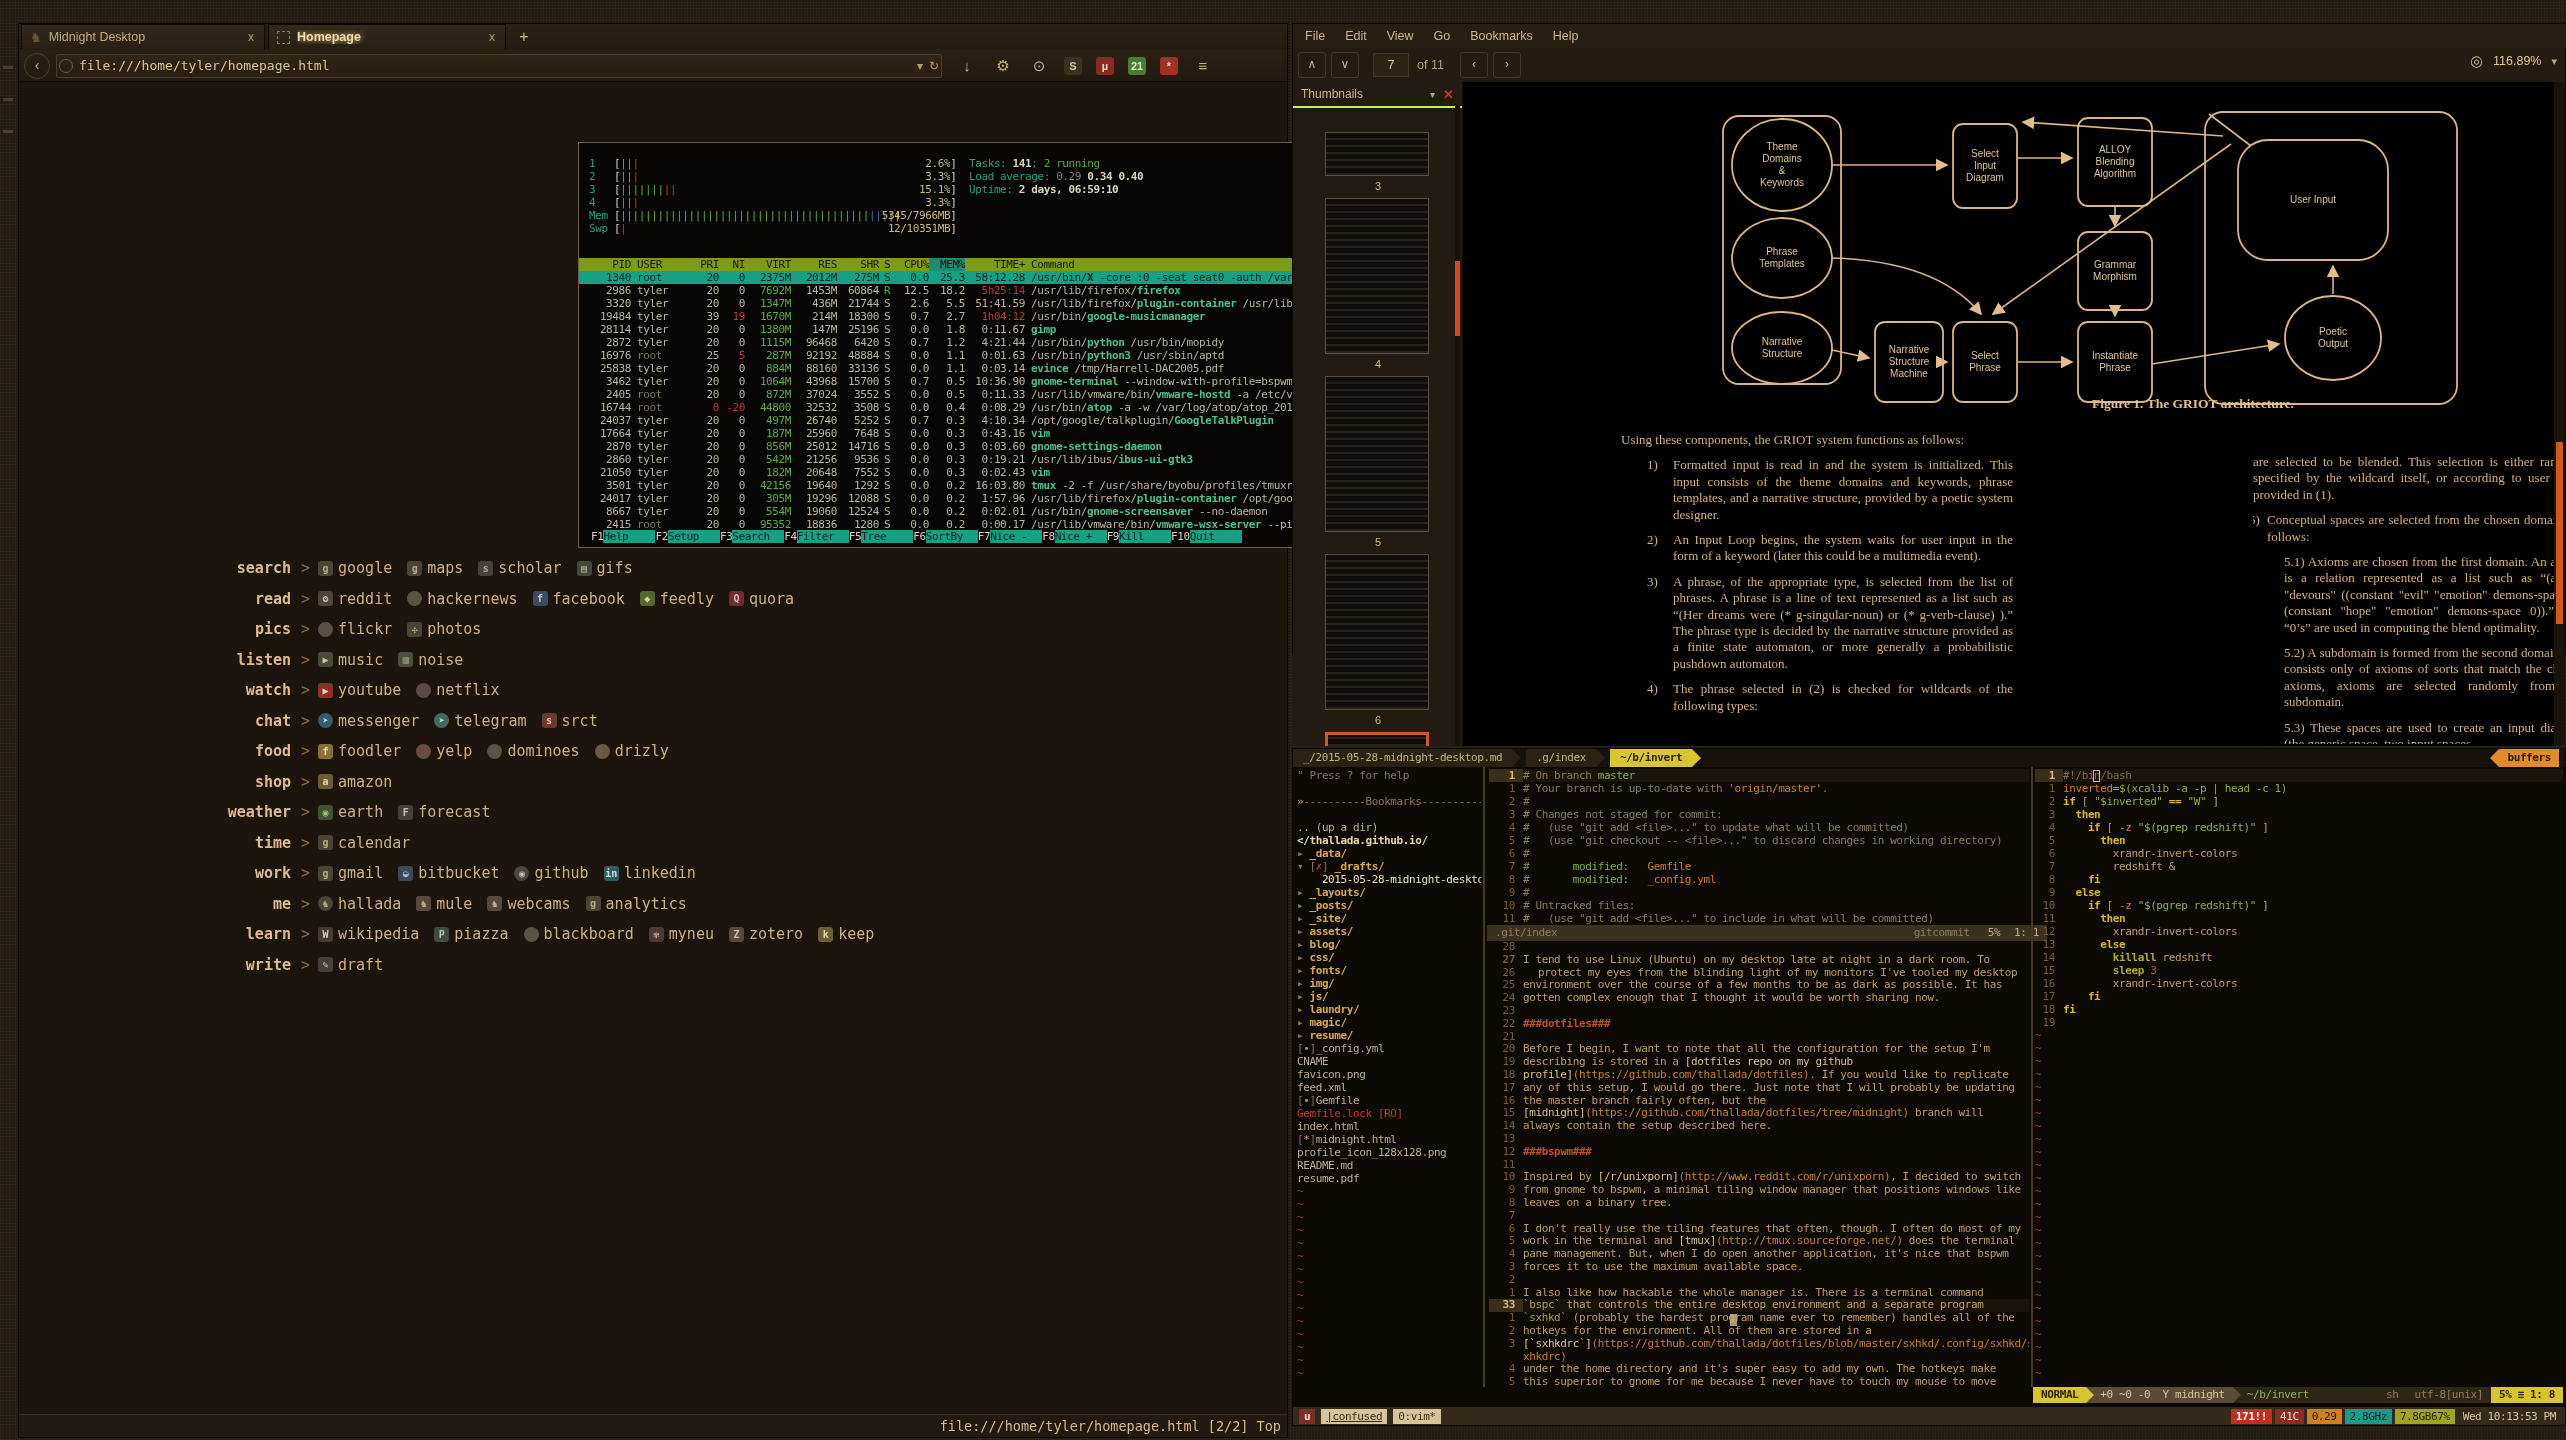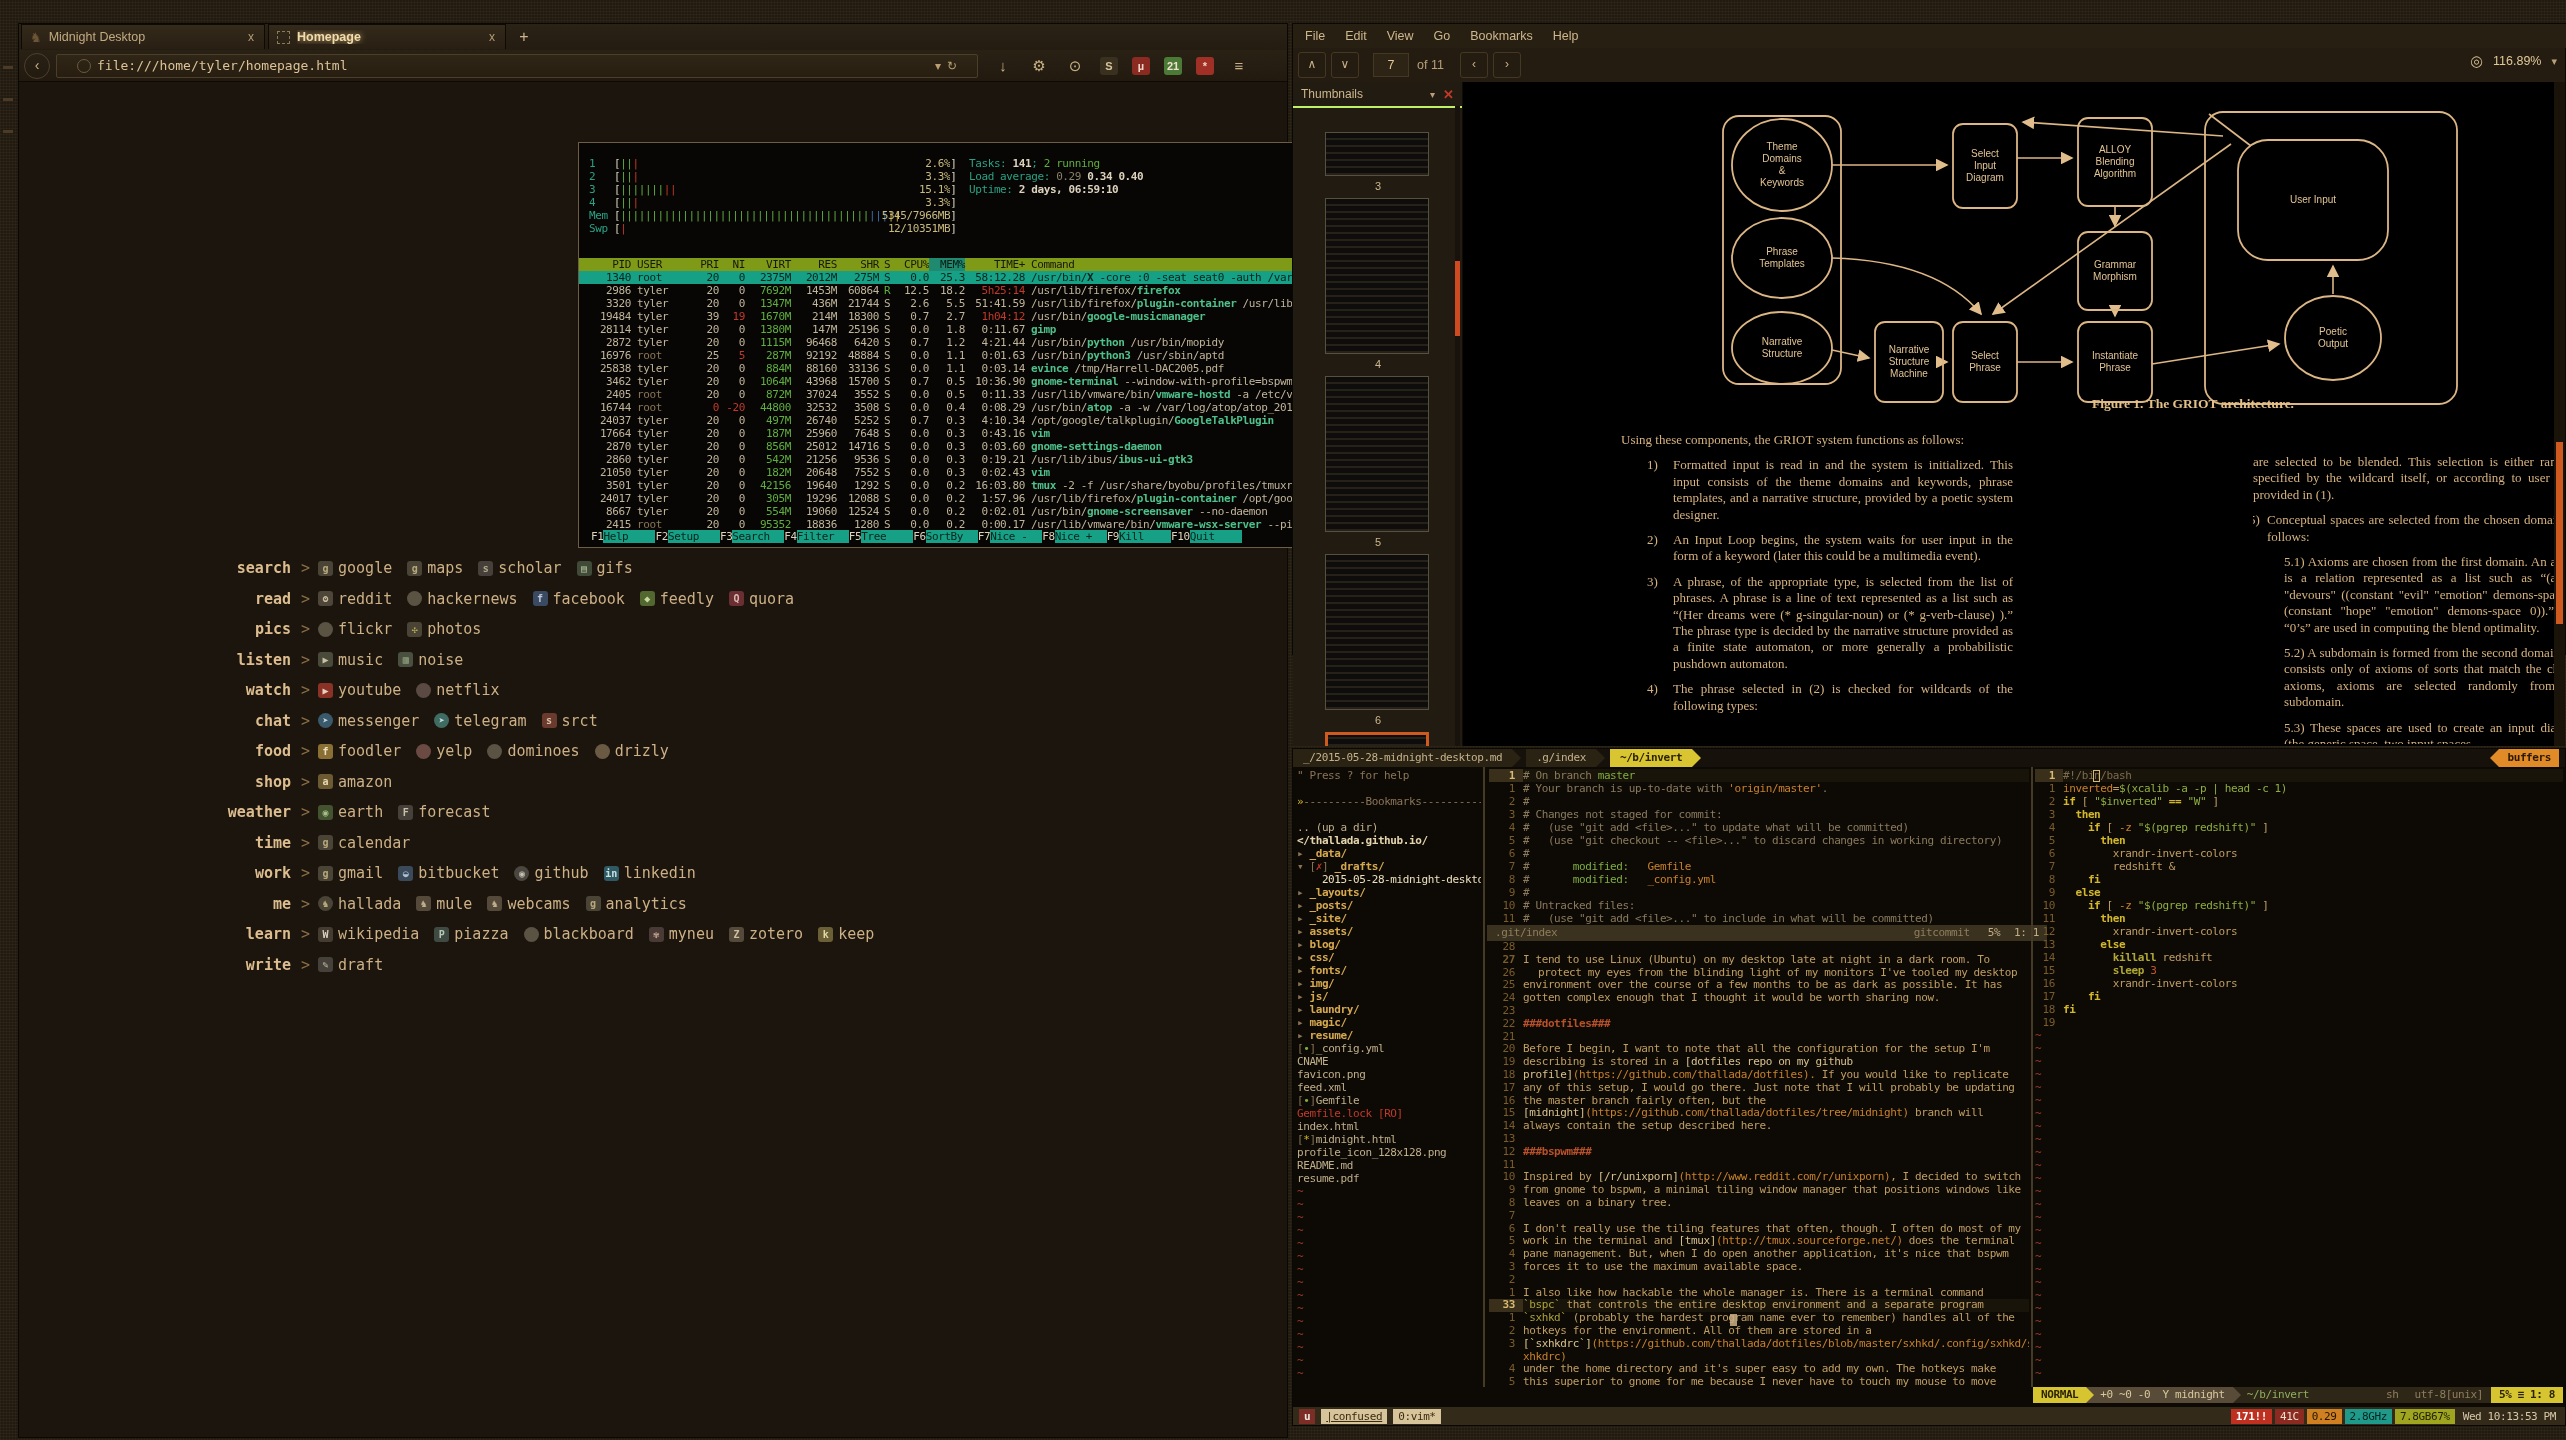--- a/index.html
+++ b/index.html
@@ -13,21 +13,21 @@
   #browser{left:18px;top:23px;width:1270px;height:1415px;background:#1b150d;border:1px solid #0a0805;box-sizing:border-box;}
   #tabbar{position:absolute;left:0;top:0;width:100%;height:26px;background:linear-gradient(#2b2216,#241c11);}
   .tab{position:absolute;top:0;height:25px;border:1px solid #0d0a06;border-bottom:none;box-sizing:border-box;
        background:linear-gradient(#342a1b,#281f13);display:flex;align-items:center;padding:0 8px;gap:7px;}
   .tab .lbl{font-size:12.5px;color:#c2ab81;white-space:nowrap;overflow:hidden;flex:1;}
   .tab.active .lbl{color:#f2dcab;font-weight:bold;text-shadow:0 0 6px rgba(255,220,150,.8);}
   .tab .close{color:#b49c74;font-size:12px;padding:0 2px;}
   .tab-plus{position:absolute;top:2px;width:26px;height:22px;text-align:center;color:#cdb68b;font-size:16px;line-height:22px;}
   #navbar{position:absolute;left:0;top:26px;width:100%;height:31px;background:linear-gradient(#2a2115,#221a0f);border-bottom:1px solid #0d0a06;display:flex;align-items:center;}
   .navbtn{width:24px;height:24px;border-radius:50%;border:1px solid #4d3f2b;margin-left:5px;color:#c9b185;text-align:center;line-height:22px;font-size:14px;}
-  #urlbox{height:22px;flex:0 0 880px;margin-left:6px;background:linear-gradient(#2f2617,#271e11);border:1px solid #4d3e29;border-radius:2px;display:flex;align-items:center;padding:0 20px;gap:6px;}
+  #urlbox{height:22px;flex:0 0 880px;margin-left:6px;background:linear-gradient(#2f2617,#271e11);border:1px solid #4d3e29;border-radius:2px;display:flex;align-items:center;padding:0 2px;gap:6px;}
   #urlbox .fav{width:12px;height:12px;border:1px solid #6b5a40;border-radius:50%;}
   #urlbox .url{flex:1;font-size:13px;color:#dcc398;white-space:nowrap;font-family:"DejaVu Sans Mono",monospace;}
   #urlbox .caret,#urlbox .reload{color:#b89f72;font-size:12px;}
   #navicons{display:flex;align-items:center;gap:14px;margin-left:14px;}
   .nico{width:22px;height:22px;display:flex;align-items:center;justify-content:center;font-size:15px;color:#c9b185;border-radius:3px;}
   #homepage{position:absolute;left:90px;top:529px;}
   .hrow{display:flex;align-items:center;height:30.5px;font-family:"DejaVu Sans Mono",monospace;font-size:15px;}
   .hcat{width:182px;text-align:right;color:#ddbd8f;font-weight:bold;}
   .hgt{color:#8a6f46;padding:0 8px 0 10px;}
   .hlink{display:flex;align-items:center;gap:5px;margin-right:15px;color:#cdb086;}
@@ -410,20 +410,21 @@
         </div>
         <div class="hrow">
           <span class="hcat">write</span>
           <span class="hgt">&gt;</span>
           <span class="hlink">
             <span class="hico" style="background: rgb(69, 65, 58); color: rgb(200, 192, 168);">✎</span>
             <span>draft</span>
           </span>
         </div>
       </div>
+    <div id="bstatus">file:///home/tyler/homepage.html [2/2] Top</div>
   </div>
 
   <div id="htop" class="abs">
     <div id="hmeters" style="position:absolute;left:10px;top:14px">
         <div class="meterrow"><span class="mlabel">1   </span><span class="mbrk">[</span><span class="mbar"><span><span class="pg">||</span><span class="pr">|</span></span><span class="mval">2.6%</span></span><span class="mbrk">]</span></div>
         <div class="meterrow"><span class="mlabel">2   </span><span class="mbrk">[</span><span class="mbar"><span><span class="pg">||</span><span class="pr">|</span></span><span class="mval">3.3%</span></span><span class="mbrk">]</span></div>
         <div class="meterrow"><span class="mlabel">3   </span><span class="mbrk">[</span><span class="mbar"><span><span class="pg">|||||||</span><span class="pr">||</span></span><span class="mval">15.1%</span></span><span class="mbrk">]</span></div>
         <div class="meterrow"><span class="mlabel">4   </span><span class="mbrk">[</span><span class="mbar"><span><span class="pg">||</span><span class="pr">|</span></span><span class="mval">3.3%</span></span><span class="mbrk">]</span></div>
         <div class="meterrow"><span class="mlabel">Mem </span><span class="mbrk">[</span><span class="mbar"><span><span class="pg">||||||||||||||||||||||||||||||||||||||||</span><span class="pb">|||</span><span class="py">||</span></span><span class="mval">5345/7966MB</span></span><span class="mbrk">]</span></div>
         <div class="meterrow"><span class="mlabel">Swp </span><span class="mbrk">[</span><span class="mbar"><span><span class="pg"></span><span class="pr">|</span></span><span class="mval">12/10351MB</span></span><span class="mbrk">]</span></div>

